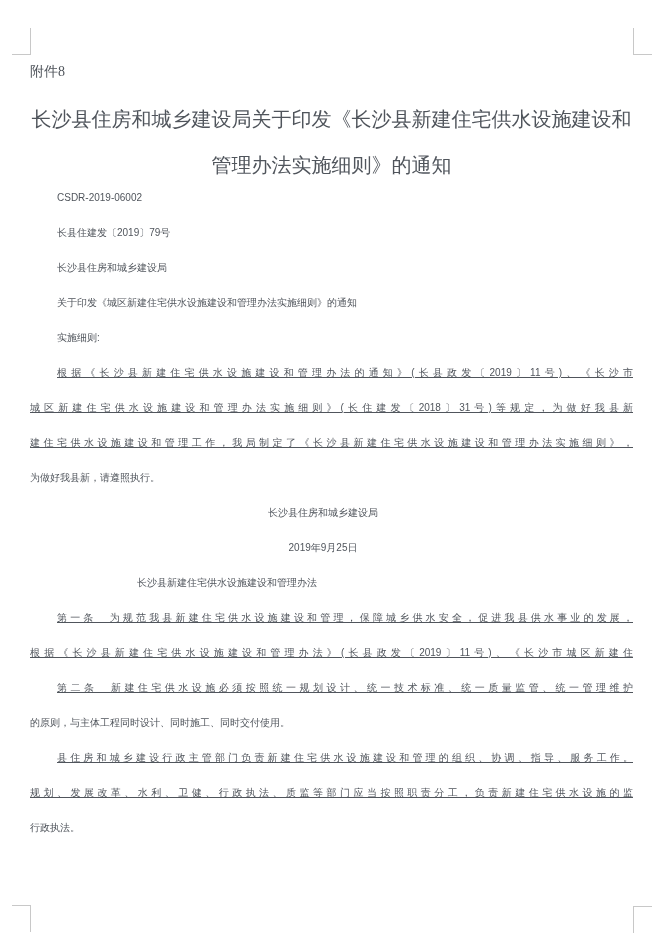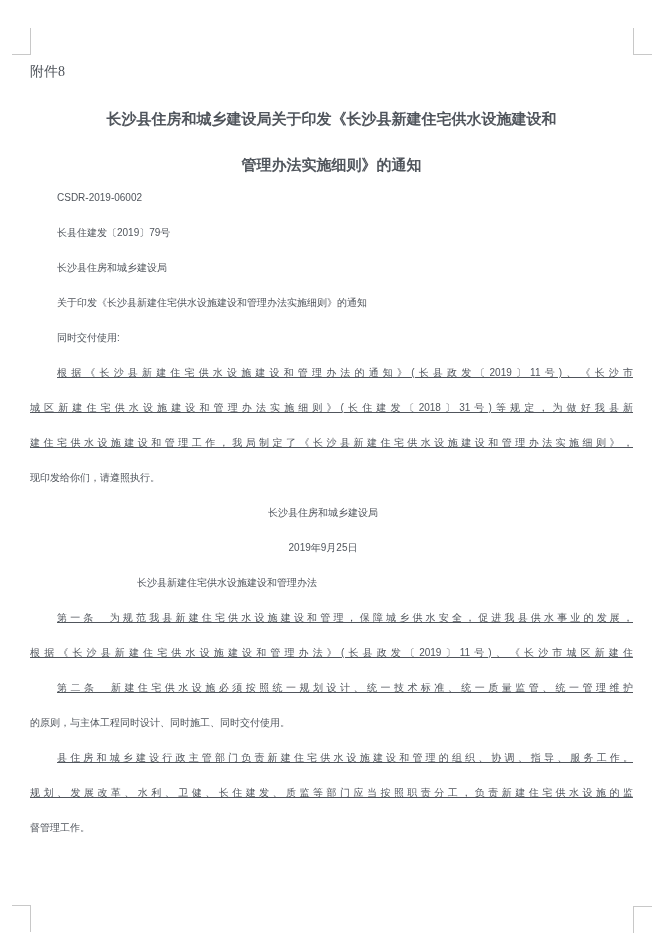--- a/index.html
+++ b/index.html
@@ -23,22 +23,22 @@
     left: 30px; top: 62px;
     font-family: "Liberation Serif", "DejaVu Serif", serif;
     font-size: 14px;
     line-height: 20px;
   }
   .title {
     position: absolute;
     left: 30px; top: 96px;
     width: 603px;
     text-align: center;
-    font-size: 15px;
-    font-weight: 700;
+    font-size: 20px;
+    font-weight: 400;
   }
   .title-line { height: 46px; line-height: 46px; white-space: nowrap; }
 
   .body {
     position: absolute;
     left: 30px; top: 180px;
     width: 603px;
     font-size: 10px;
   }
   .line { height: 35px; line-height: 35px; overflow: hidden; }
@@ -62,37 +62,37 @@
 
   <div class="title">
     <div class="title-line">长沙县住房和城乡建设局关于印发《长沙县新建住宅供水设施建设和</div>
     <div class="title-line">管理办法实施细则》的通知</div>
   </div>
 
   <div class="body">
     <div class="line indent">CSDR-2019-06002</div>
     <div class="line indent">长县住建发〔2019〕79号</div>
     <div class="line indent">长沙县住房和城乡建设局</div>
-    <div class="line indent">关于印发《长沙县新建住宅供水设施建设和管理办法实施细则》的通知</div>
-    <div class="line indent">同时交付使用:</div>
+    <div class="line indent">关于印发《城区新建住宅供水设施建设和管理办法实施细则》的通知</div>
+    <div class="line indent">实施细则:</div>
 
     <div class="line indent full">根据《长沙县新建住宅供水设施建设和管理办法的通知》(长县政发〔2019〕11号)、《长沙市</div>
     <div class="line full">城区新建住宅供水设施建设和管理办法实施细则》(长住建发〔2018〕31号)等规定，为做好我县新</div>
     <div class="line full">建住宅供水设施建设和管理工作，我局制定了《长沙县新建住宅供水设施建设和管理办法实施细则》，</div>
-    <div class="line">现印发给你们，请遵照执行。</div>
+    <div class="line">为做好我县新，请遵照执行。</div>
 
     <div class="line centered">长沙县住房和城乡建设局</div>
     <div class="line centered">2019年9月25日</div>
 
     <div class="line sub1">长沙县新建住宅供水设施建设和管理办法</div>
 
     <div class="line indent full">第一条　为规范我县新建住宅供水设施建设和管理，保障城乡供水安全，促进我县供水事业的发展，</div>
     <div class="line full">根据《长沙县新建住宅供水设施建设和管理办法》(长县政发〔2019〕11号)、《长沙市城区新建住</div>
 
     <div class="line indent full">第二条　新建住宅供水设施必须按照统一规划设计、统一技术标准、统一质量监管、统一管理维护</div>
     <div class="line">的原则，与主体工程同时设计、同时施工、同时交付使用。</div>
 
     <div class="line indent full">县住房和城乡建设行政主管部门负责新建住宅供水设施建设和管理的组织、协调、指导、服务工作。</div>
-    <div class="line full">规划、发展改革、水利、卫健、长住建发、质监等部门应当按照职责分工，负责新建住宅供水设施的监</div>
-    <div class="line">督管理工作。</div>
+    <div class="line full">规划、发展改革、水利、卫健、行政执法、质监等部门应当按照职责分工，负责新建住宅供水设施的监</div>
+    <div class="line">行政执法。</div>
   </div>
 
 </div>
 
 </body></html>

